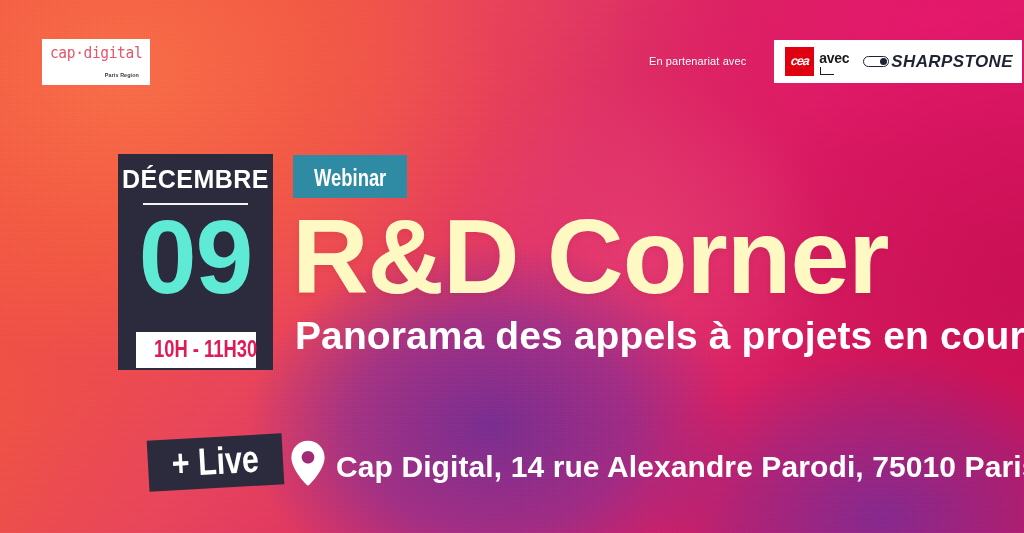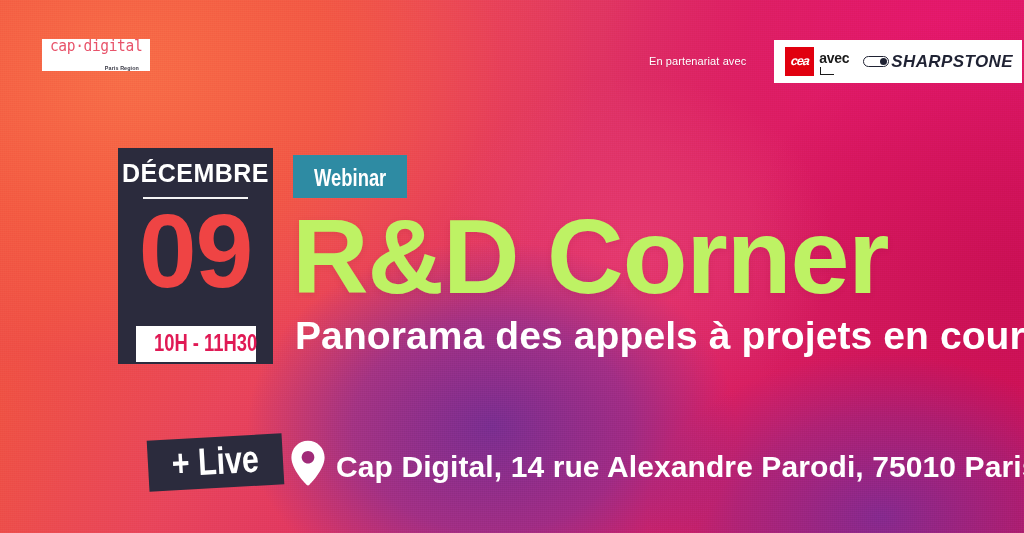--- a/index.html
+++ b/index.html
@@ -86,21 +86,21 @@
     transform-origin: left center;
     white-space: nowrap;
   }
 
   
   #capdigital-logo {
     position: absolute;
     left: 42px;
     top: 39px;
     width: 108px;
-    height: 32px;
+    height: 46px;
     background: #ffffff;
     display: flex;
     flex-direction: column;
     justify-content: center;
     align-items: center;
     padding: 0 4px;
     box-sizing: border-box;
     gap: 8px;
   }
   #capdigital-logo .cd-word {
@@ -212,21 +212,21 @@
     font-style: italic;
     letter-spacing: .4px;
     line-height: 1;
     white-space: nowrap;
   }
 
   
   #date-card {
     position: absolute;
     left: 118px;
-    top: 148px;
+    top: 154px;
     width: 155px;
     height: 216px;
     background: #2b2b3d;
     display: flex;
     flex-direction: column;
     align-items: center;
     box-sizing: border-box;
     padding-top: 13px;
   }
   #date-month {
@@ -236,21 +236,21 @@
     line-height: 1;
   }
   #date-rule {
     width: 105px;
     height: 2px;
     background: #ffffff;
     margin-top: 11px;
     opacity: .95;
   }
   #date-day {
-    color: #ef4444;
+    color: #5eead4;
     font-size: 104px;
     line-height: 1;
     margin-top: 0;
     letter-spacing: -1px;
   }
   #date-time {
     background: #ffffff;
     color: #e01a55;
     font-size: 23px;
     line-height: 1;
@@ -272,21 +272,21 @@
     padding: 12px 12px 8px;
     font-size: 23px;
     line-height: 1;
   }
   #webinar-badge .cond { transform-origin: center center; display: inline-block; }
 
   #main-title {
     position: absolute;
     left: 292px;
     top: 203px;
-    color: #bef264;
+    color: #fef9c3;
     font-size: 106px;
     line-height: 1;
     letter-spacing: -1px;
     text-shadow: 0 2px 6px rgba(120,10,50,.10);
   }
   #main-subtitle {
     position: absolute;
     left: 295px;
     top: 316px;
     color: #ffffff;

